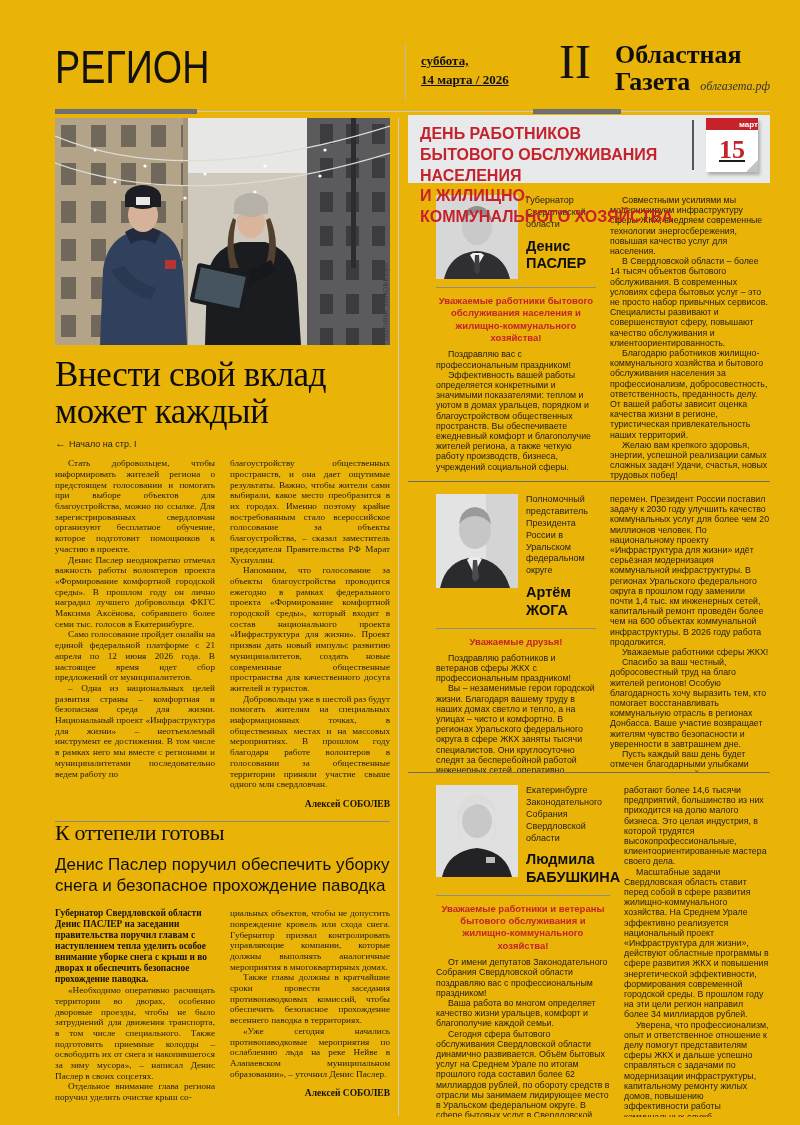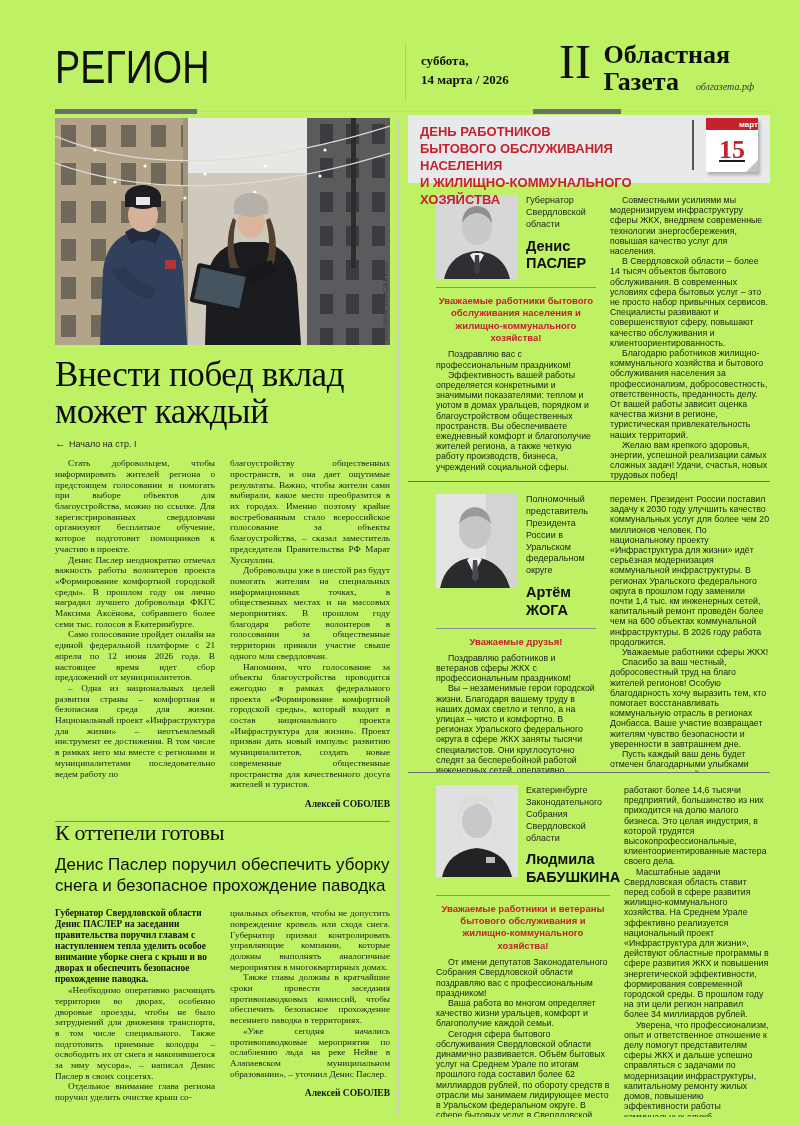--- a/index.html
+++ b/index.html
@@ -1,38 +1,38 @@
 <!DOCTYPE html>
 <html lang="ru"><head>
 <meta charset="utf-8">
 <style>
   * { box-sizing: border-box; margin: 0; padding: 0; }
   html,body { background:#fff; }
   .page {
     position: relative; width: 800px; height: 1125px; margin: 0 auto;
-    background: #bef264; overflow: hidden; color: #1a1a1a;
+    background: #eab308; overflow: hidden; color: #1a1a1a;
     font-family: "Liberation Sans", "DejaVu Sans", sans-serif;
   }
   .serif { font-family: "Liberation Serif", "DejaVu Serif", serif; }
 
   
   .header { position: absolute; left: 55px; right: 30px; top: 36px; height: 76px;
             border-bottom: 1px solid #c9c9c9; }
   .section-title { position: absolute; left: 0; top: 8px; font-size: 46px; line-height: 1;
             letter-spacing: 0px; color: #111; transform: scaleX(.82); transform-origin: left; }
   .section-bar { position: absolute; left: 0; bottom: -3px; width: 142px; height: 5px; background: #6f6f6f; }
   .head-vline { position: absolute; left: 350px; top: 8px; width: 1px; height: 56px; background: #b9b9b9; }
   .dateblock { position: absolute; left: 366px; top: 16px; font-family: "Liberation Serif", serif;
-            font-weight: bold; font-size: 13px; line-height: 1.45; color: #111; }
+            font-weight: bold; font-size: 13px; line-height: 1.45; color: #111; text-decoration: underline; }
   .pagenum { position: absolute; left: 468px; top: -2px; width: 104px; text-align: center;
             font-family: "Liberation Serif", serif; font-size: 48px; color: #141414; }
   .pagenum-bar { position: absolute; left: 478px; bottom: -3px; width: 88px; height: 5px; background: #6f6f6f; }
-  .brand { position: absolute; right: 16px; top: 6px; font-family: "Liberation Serif", serif;
+  .brand { position: absolute; right: 0; top: 6px; font-family: "Liberation Serif", serif;
             font-weight: bold; font-size: 26px; line-height: 1.02; color: #0e0e0e; }
-  .brand-site { font-size: 10px; font-weight: normal; font-style: italic; color: #333; margin-left: 17px; }
+  .brand-site { font-size: 12px; font-weight: normal; font-style: italic; color: #333; margin-left: 10px; }
 
   
   .main-vline { position: absolute; left: 398px; top: 118px; height: 998px; width: 1px; background: #cccccc; }
 
   
   .left-half { position: absolute; left: 55px; top: 118px; width: 335px; }
   .photo { position: relative; width: 335px; height: 227px; overflow: hidden; background:#ddd; }
   .photo svg { display:block; width:100%; height:100%; }
   .photo-credit { position: absolute; right: 1px; bottom: 4px; writing-mode: vertical-rl;
             transform: rotate(180deg); font-size: 6.5px; letter-spacing: .6px; color: #3d3d3d; }
@@ -55,21 +55,21 @@
             line-height: 1.03; color: #0d0d0d; letter-spacing: -.3px; }
   .a2-subtitle { margin-top: 9px; font-size: 17px; line-height: 1.28; color: #0f0f0f; }
   .lead { font-family: "Liberation Serif", serif; font-weight: bold; font-size: 9.4px;
           line-height: 11px; color: #111; }
   .a2-cols { margin-top: 11px; }
 
   
   .right-half { position: absolute; left: 408px; top: 115px; width: 362px; }
 
   .banner { position: relative; height: 68px; background: #e8e9ea; padding: 9px 95px 9px 12px; }
-  .banner-line { color: #c5222c; font-weight: bold; font-size: 13px; line-height: 1.3; }
+  .banner-line { color: #c5222c; font-weight: bold; font-size: 16px; line-height: 1.3; }
   .banner-vline { position: absolute; right: 76px; top: 5px; width: 2px; height: 50px; background: #565656; }
   .calendar { position: absolute; right: 12px; top: 3px; width: 52px;
             box-shadow: 2px 3px 3px rgba(0,0,0,.25); }
   .cal-top { background: #c5222c; color: #fff; font-size: 8px; font-weight: bold;
             text-align: right; padding: 2px 0 1px; }
   .cal-body { position: relative; background: #fff; height: 42px; text-align: center; text-decoration: underline; }
   .cal-day { font-family: "Liberation Serif", serif; font-weight: bold; font-size: 26px;
             color: #c5222c; line-height: 40px; }
   .cal-fold { position: absolute; right: 0; bottom: 0; width: 0; height: 0;
             border-left: 12px solid transparent; border-bottom: 12px solid #c2c2c2; }
@@ -165,37 +165,37 @@
         <rect x="179" y="87" width="34" height="9" fill="#b5b0a8"></rect>
         <path d="M216,142 Q192,152 178,164 L186,176 Q202,160 222,154 Z" fill="#17181b"></path>
         <g transform="rotate(12 166 170)">
           <rect x="138" y="150" width="54" height="40" rx="3" fill="#1a1b1e"></rect>
           <rect x="142" y="154" width="46" height="32" fill="#45545e"></rect>
         </g>
       </svg>
       <div class="photo-credit">ПОЛИНА ЗИНОВЬЕВА</div>
     </div>
 
-    <div class="a1-headline">Внести побед вклад может каждый</div>
+    <div class="a1-headline">Внести свой вклад может каждый</div>
     <div class="continuation">
       <span class="arrow">←</span><span>Начало на стр. I</span>
     </div>
 
     <div class="cols">
       <div class="col">
           <p>Стать добровольцем, чтобы информировать жителей региона о предстоящем голосовании и помогать при выборе объектов для благоустройства, можно по ссылке. Для зарегистрированных свердловчан организуют бесплатное обучение, которое подготовит помощников к участию в проекте.</p>
           <p>Денис Паслер неоднократно отмечал важность работы волонтеров проекта «Формирование комфортной городской среды». В прошлом году он лично наградил лучшего добровольца ФКГС Максима Аксёнова, собравшего более семи тыс. голосов в Екатеринбурге.</p>
           <p>Само голосование пройдет онлайн на единой федеральной платформе с 21 апреля по 12 июня 2026 года. В настоящее время идет сбор предложений от муниципалитетов.</p>
           <p>– Одна из национальных целей развития страны – комфортная и безопасная среда для жизни. Национальный проект «Инфраструктура для жизни» – неотъемлемый инструмент ее достижения. В том числе в рамках него мы вместе с регионами и муниципалитетами последовательно ведем работу по</p>
         </div>
       <div class="col cont">
         <div class="cont">
             <p>благоустройству общественных пространств, и она дает ощутимые результаты. Важно, чтобы жители сами выбирали, какое место преобразится в их городах. Именно поэтому крайне востребованным стало всероссийское голосование за объекты благоустройства, – сказал заместитель председателя Правительства РФ Марат Хуснуллин.</p>
+            <p>Напомним, что голосование за объекты благоустройства проводится ежегодно в рамках федерального проекта «Формирование комфортной городской среды», который входит в состав национального проекта «Инфраструктура для жизни». Проект призван дать новый импульс развитию муниципалитетов, создать новые современные общественные пространства для качественного досуга жителей и туристов.</p>
             <p>Добровольцы уже в шестой раз будут помогать жителям на специальных информационных точках, в общественных местах и на массовых мероприятиях. В прошлом году благодаря работе волонтеров в голосовании за общественные территории приняли участие свыше одного млн свердловчан.</p>
-            <p>Напомним, что голосование за объекты благоустройства проводится ежегодно в рамках федерального проекта «Формирование комфортной городской среды», который входит в состав национального проекта «Инфраструктура для жизни». Проект призван дать новый импульс развитию муниципалитетов, создать новые современные общественные пространства для качественного досуга жителей и туристов.</p>
           </div>
         <div class="author">Алексей СОБОЛЕВ</div>
       </div>
     </div>
 
     <div class="a2-rule"></div>
 
     <div class="a2-headline">К оттепели готовы</div>
     <div class="a2-subtitle">Денис Паслер поручил обеспечить уборку снега и безопасное прохождение паводка</div>
 

